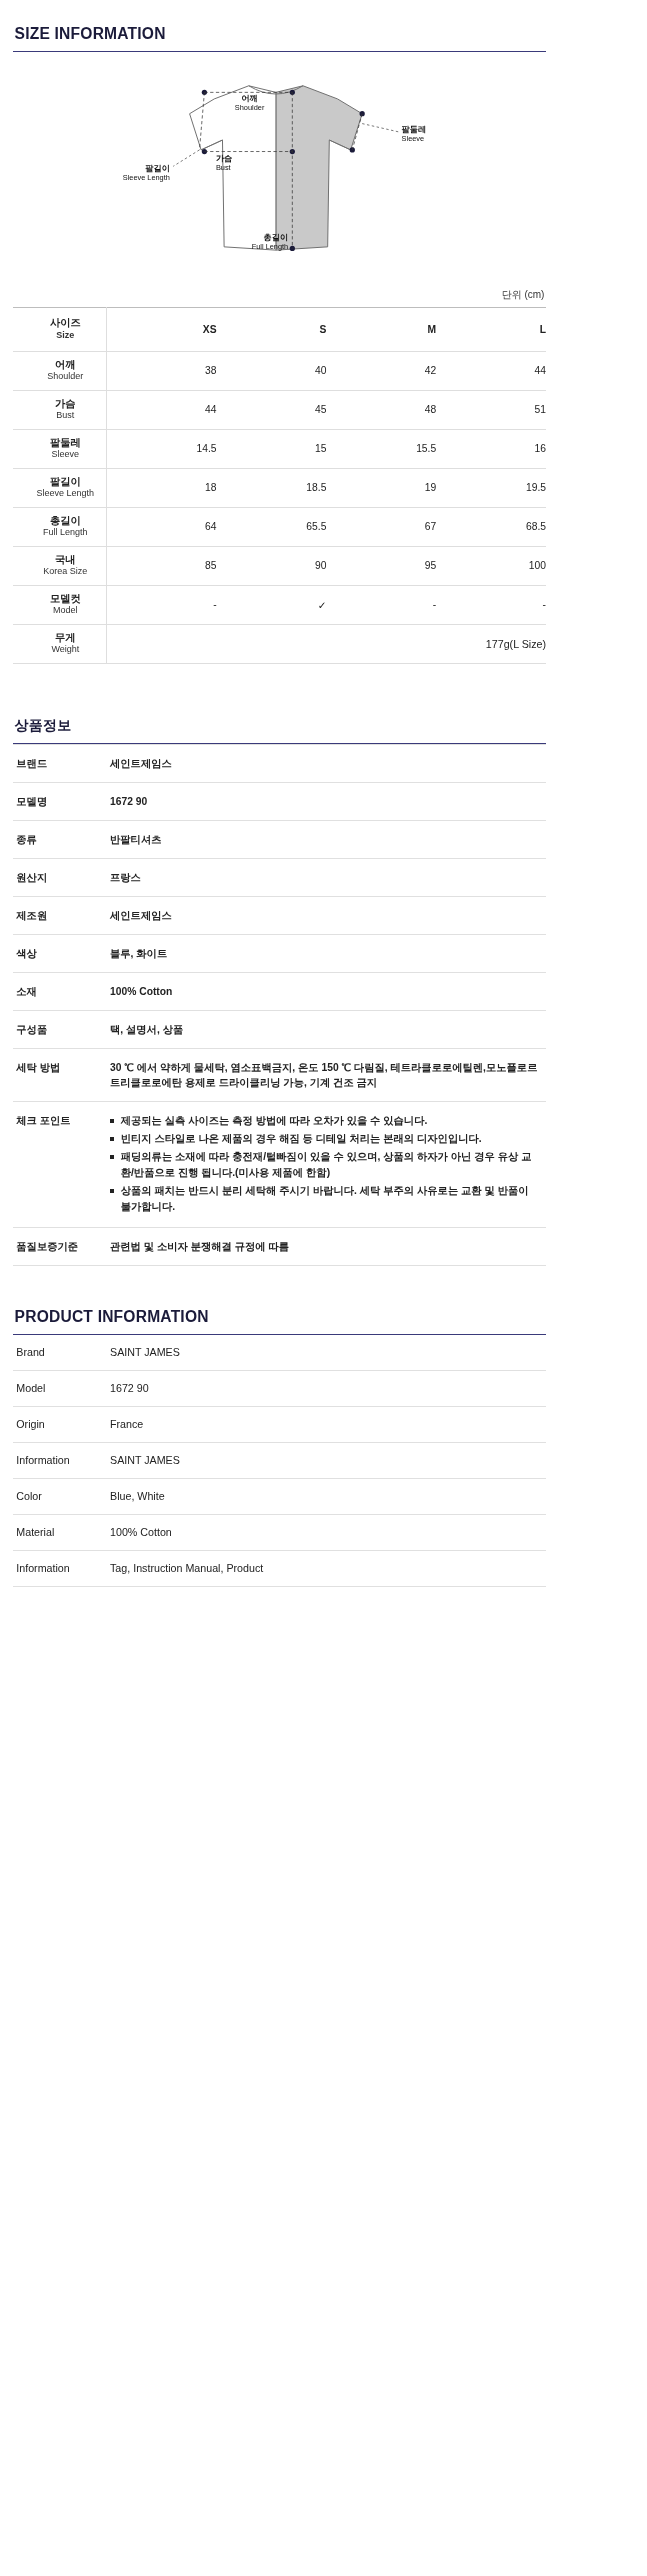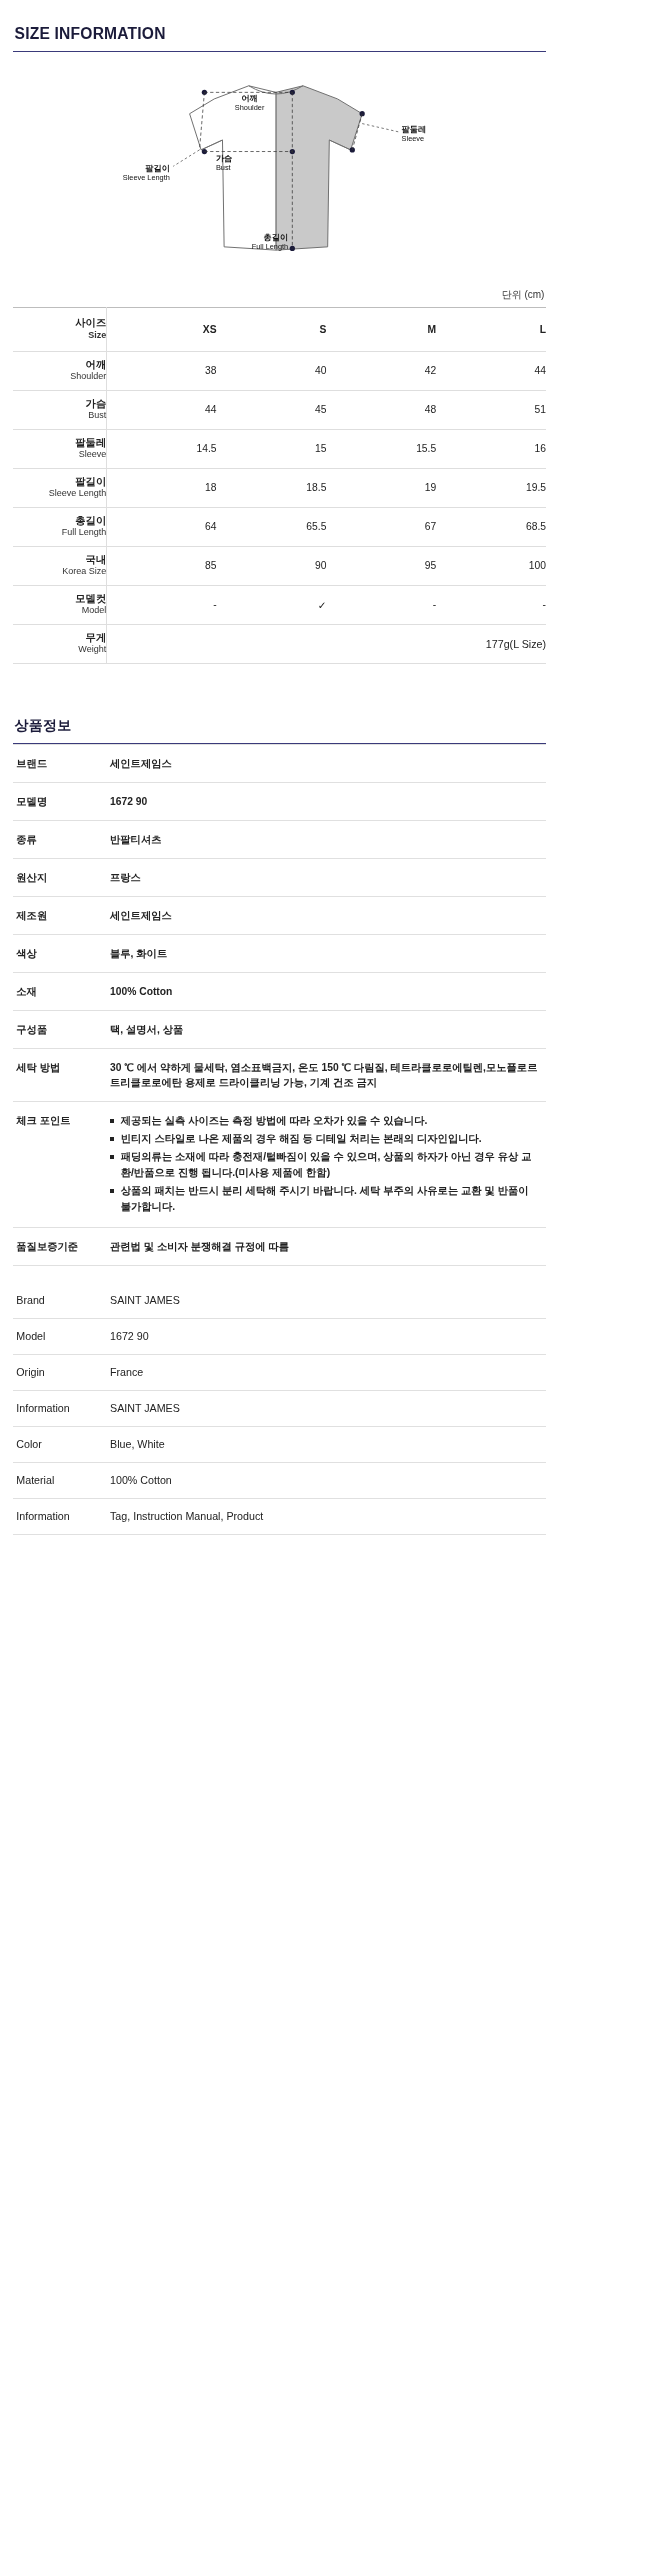--- a/index.html
+++ b/index.html
@@ -61,21 +61,21 @@
     height: 39px;
     color: #222;
   }
   .size-table thead th {
     border-top: 0.8px solid #bdbdbd;
     border-bottom: 0.8px solid #dedede;
     height: 44px;
     font-weight: bold;
   }
   .size-table .rowhead {
-    text-align: right;
+    text-align: center;
     padding-left: 11.5px;
     font-weight: bold;
     width: 107px;
     border-right: 0.8px solid #dedede;
   }
   .size-table .rowhead .kr { display: block; font-size: 10.3px; line-height: 12.3px; }
   .size-table .rowhead .en { display: block; font-size: 9px; line-height: 11.5px; font-weight: normal; color: #333; }
   .size-table thead .rowhead .kr,
   .size-table thead .rowhead .en { font-weight: bold; }
   .size-table thead .rowhead .en { font-weight: bold; font-size: 9px; }
@@ -330,20 +330,21 @@
       </tr>
       <tr>
         <td class="label">품질보증기준</td>
         <td class="value">관련법 및 소비자 분쟁해결 규정에 따름</td>
       </tr>
     </tbody>
   </table>
 
   <div class="spacer-24"></div>
 
+  <div class="section-title">PRODUCT INFORMATION</div>
 
   <table class="en-table">
     <tbody>
       <tr>
         <td class="label">Brand</td>
         <td class="value">SAINT JAMES</td>
       </tr>
       <tr>
         <td class="label">Model</td>
         <td class="value">1672 90</td>

